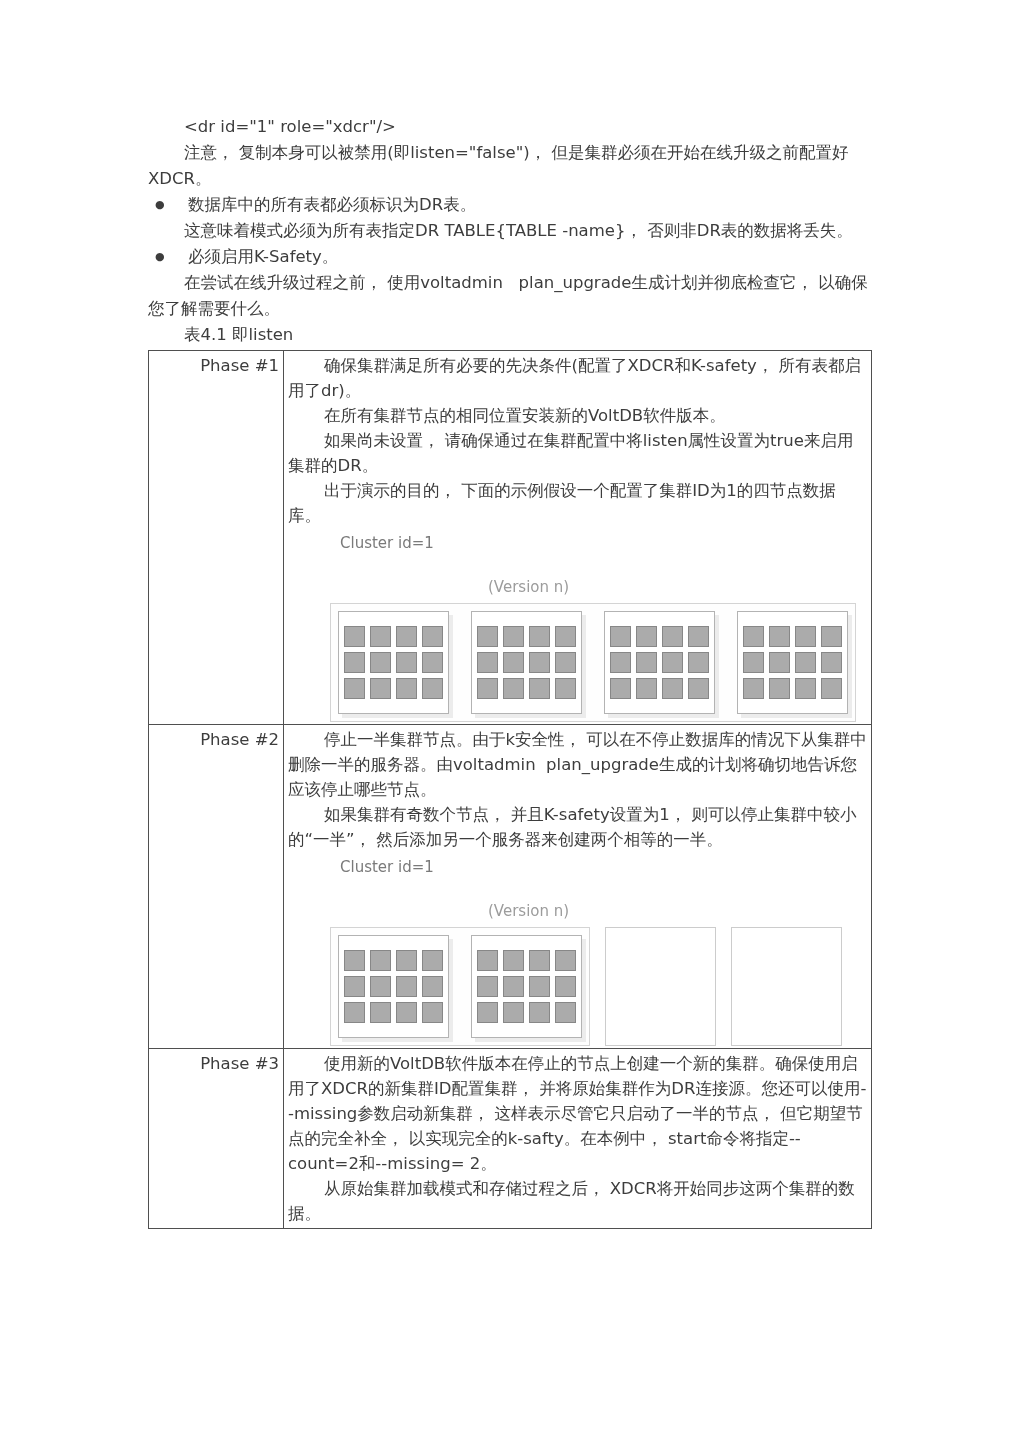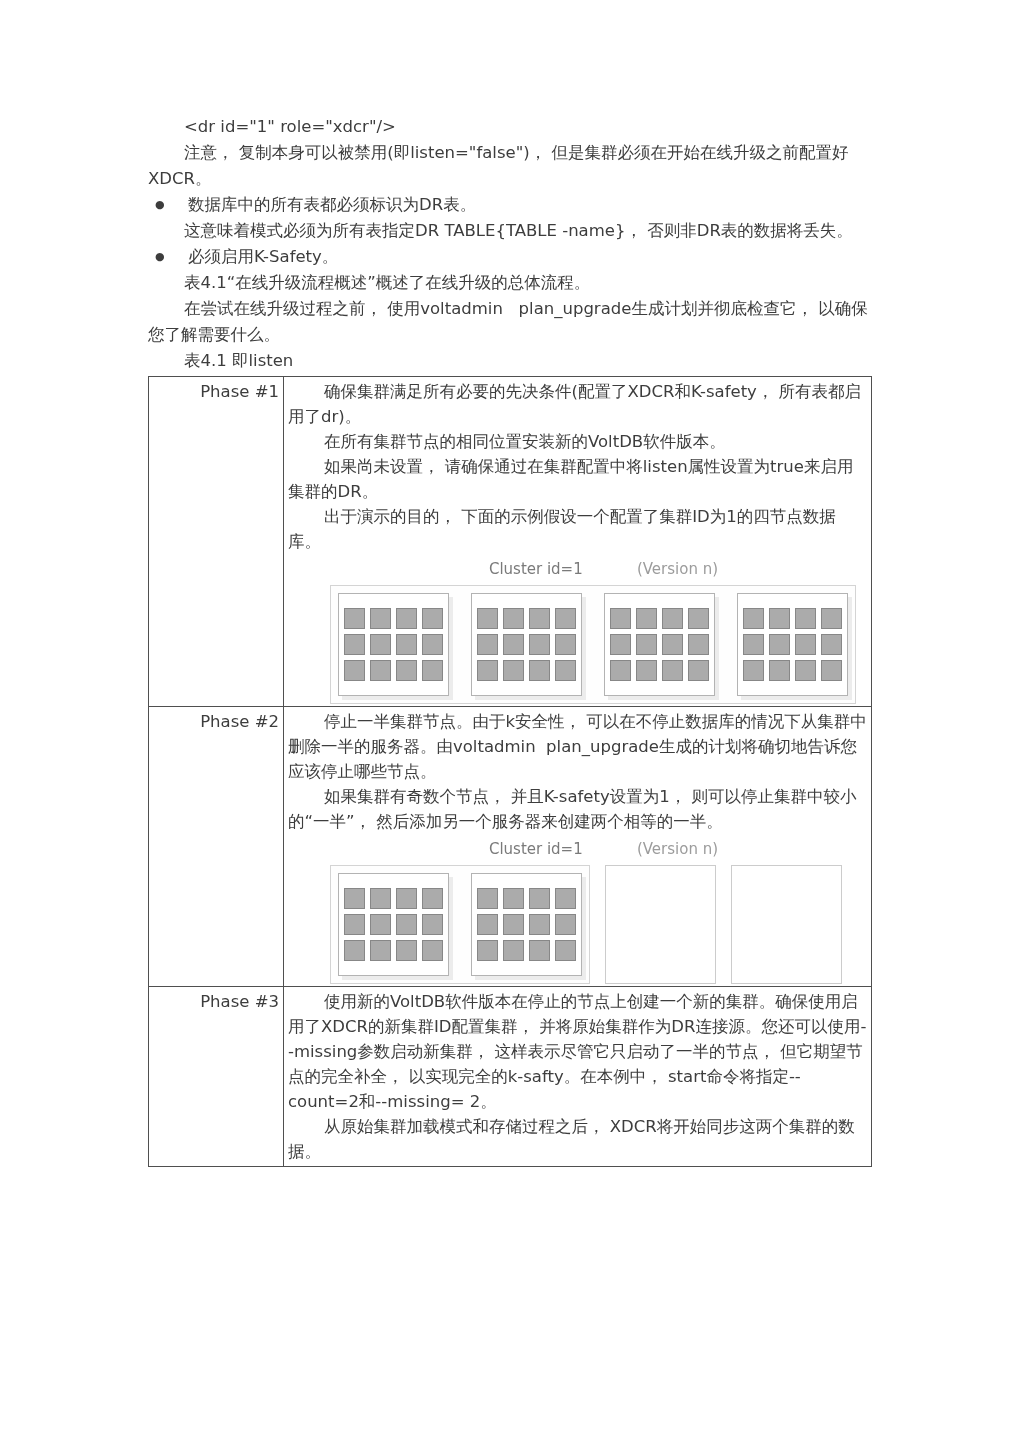--- a/index.html
+++ b/index.html
@@ -55,24 +55,23 @@
   tr.row-2 td { height: 272px; }
   tr.row-3 td { height: 156px; }
 
   .diagram { margin: 6px 0 0 42px; --sq: 21px; }
   .diagram-labels {
     display: flex;
     padding-left: 10px;
     margin-bottom: 7px;
     font-size: 15px;
     line-height: 18px;
-    justify-content: center;
   }
   .cluster-label { width: 148px; color: var(--muted_label, #7f7f7f); }
-  .version-label { color: var(--version_label, #9c9c9c); }
+  .version-label { color: var(--version_label, #9c9c9c); margin-top: 44px; }
   .diagram-row { display: flex; align-items: flex-start; gap: 15px; }
   .cluster-box {
     display: flex;
     gap: 22px;
     padding: 7px;
     border: 1px solid var(--cluster_border, #d4d4d4);
     background: #fefefe;
   }
   .server {
     width: 111px;
@@ -110,21 +109,20 @@
     <div class="bullet">
       <span class="dot">●</span>
       <span class="bullet-text">数据库中的所有表都必须标识为DR表。</span>
     </div>
     <p class="para">这意味着模式必须为所有表指定DR TABLE{TABLE -name}， 否则非DR表的数据将丢失。</p>
 
     <div class="bullet">
       <span class="dot">●</span>
       <span class="bullet-text">必须启用K-Safety。</span>
     </div>
-    <p class="para">表4.1“在线升级流程概述”概述了在线升级的总体流程。</p>
     <p class="para">在尝试在线升级过程之前， 使用voltadmin   plan_upgrade生成计划并彻底检查它， 以确保您了解需要什么。</p>
     <p class="para">表4.1 即listen</p>
 
     <table class="phases">
       <colgroup>
           <col style="width:135px">
           <col>
         </colgroup>
       <tbody>
           <tr class="row-1">

